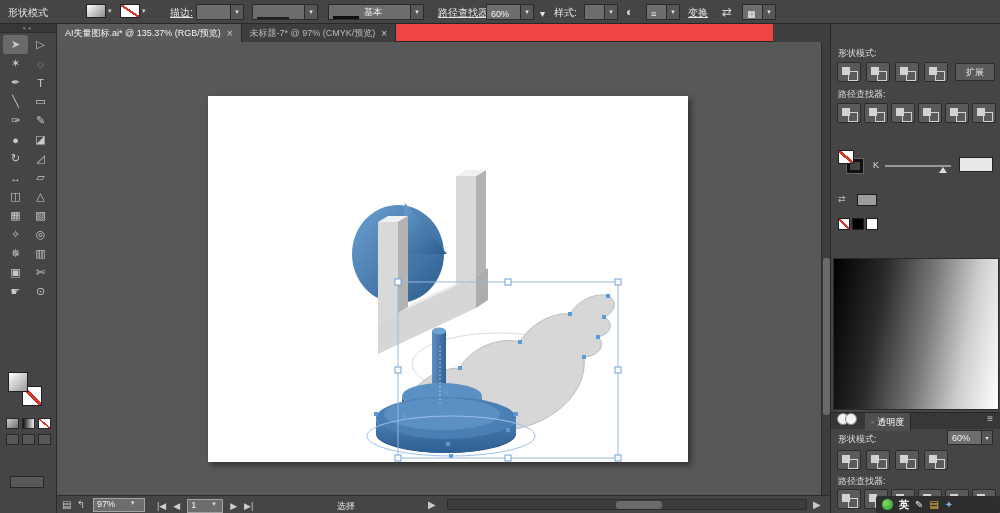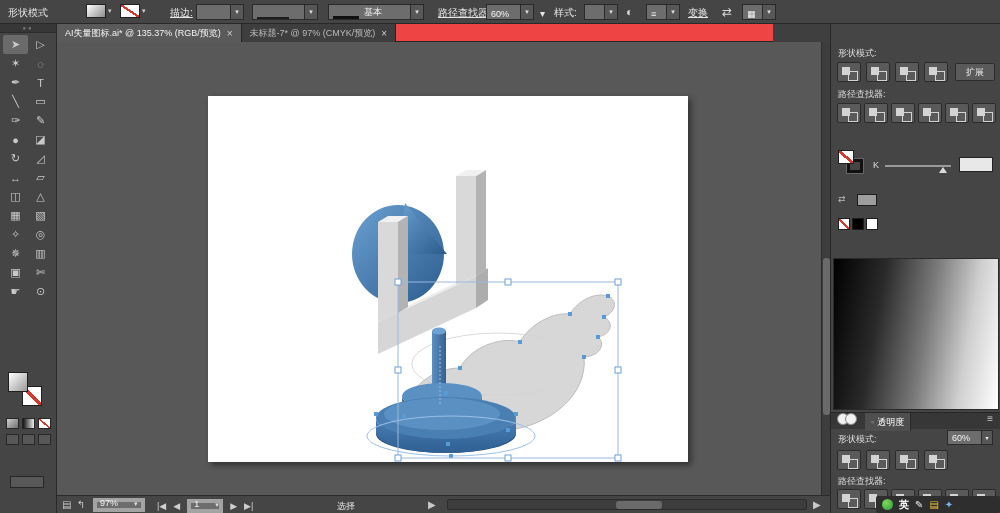--- a/index.html
+++ b/index.html
@@ -45,21 +45,21 @@
 
   
   .canvas{left:57px;top:42px;width:773px;height:453px;background:#585858;overflow:hidden;z-index:10}
   .artboard{position:absolute;left:151px;top:54px;width:480px;height:366px;background:#ffffff;box-shadow:3px 3px 6px rgba(0,0,0,.45)}
   .vscroll{position:absolute;right:0;top:0;width:9px;height:453px;background:#3d3d3d;border-left:1px solid #2c2c2c}
   .vscroll .thumb{position:absolute;left:1px;top:216px;width:7px;height:157px;background:#6a6a6a;border-radius:3px}
 
   
   .statusbar{left:57px;top:495px;width:773px;height:18px;background:#454545;border-top:1px solid #2b2b2b;z-index:20;font-size:9px}
   .sb-icon{position:absolute;top:3px;color:#c9c9c9;font-size:10px}
-  .sb-combo{position:absolute;top:2px;height:14px;background:#6d6d6d;border:4px solid #a3a3a3;display:flex;align-items:flex-end;color:#f3f3f3;font-size:9px;padding:0 3px;gap:16px}
+  .sb-combo{position:absolute;top:2px;height:14px;background:#6d6d6d;border:1px solid #a3a3a3;display:flex;align-items:flex-start;color:#f3f3f3;font-size:9px;padding:0 3px;gap:16px}
   .sb-combo .arr{font-size:7px;color:#ddd}
   .nav{position:absolute;top:3px;display:flex;align-items:center;gap:7px;color:#cfcfcf;font-size:9px}
   .hscroll{position:absolute;left:390px;top:3px;width:360px;height:11px;background:#3d3d3d;border:1px solid #2c2c2c;border-radius:2px}
   .hscroll .thumb{position:absolute;left:168px;top:1px;width:46px;height:8px;background:#6a6a6a;border-radius:3px}
 
   
   .rightdock{left:830px;top:24px;width:170px;height:489px;background:#454545;border-left:1px solid #262626;z-index:25}
   .ptabs{height:18px;background:#373737;display:flex;border-bottom:1px solid #262626}
   .ptab{height:18px;padding:0 6px;display:flex;align-items:center;font-size:9px;color:#bdbdbd;border-right:1px solid #2a2a2a;white-space:nowrap}
   .ptab.active{background:#4f4f4f;color:#fff}

